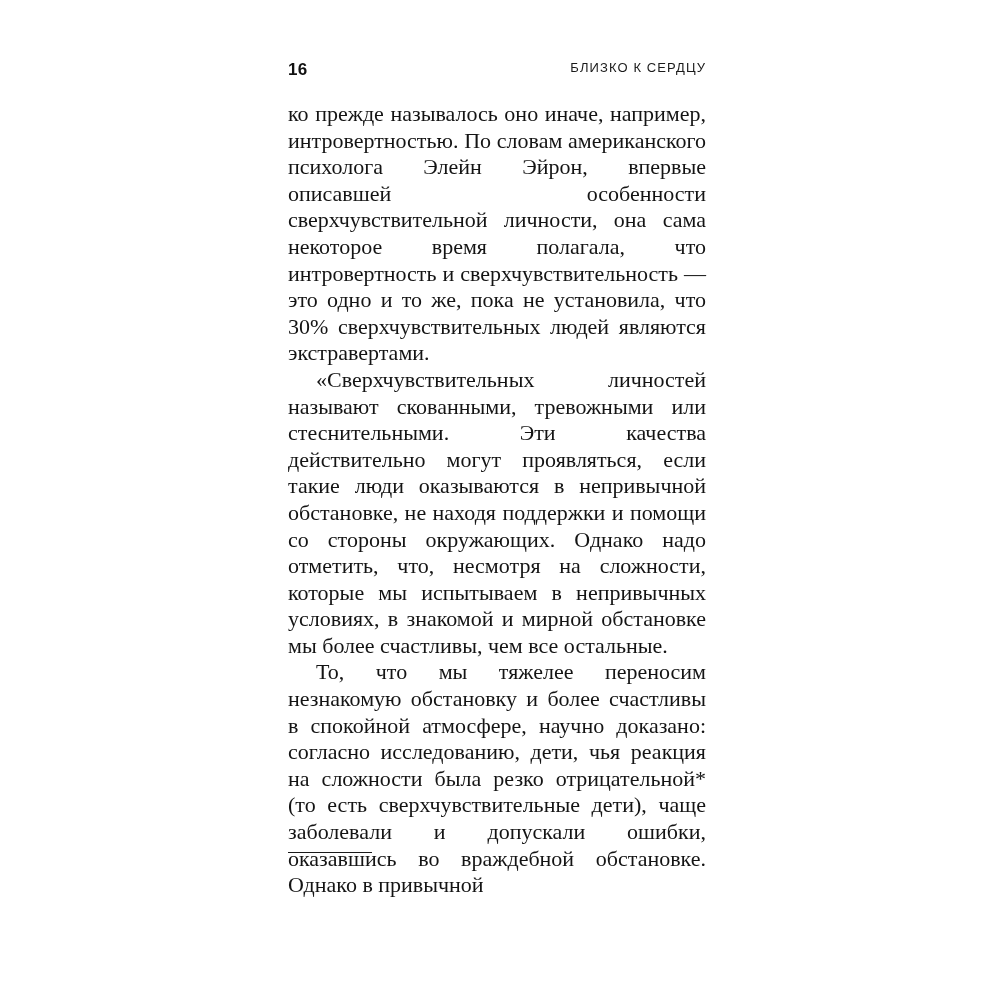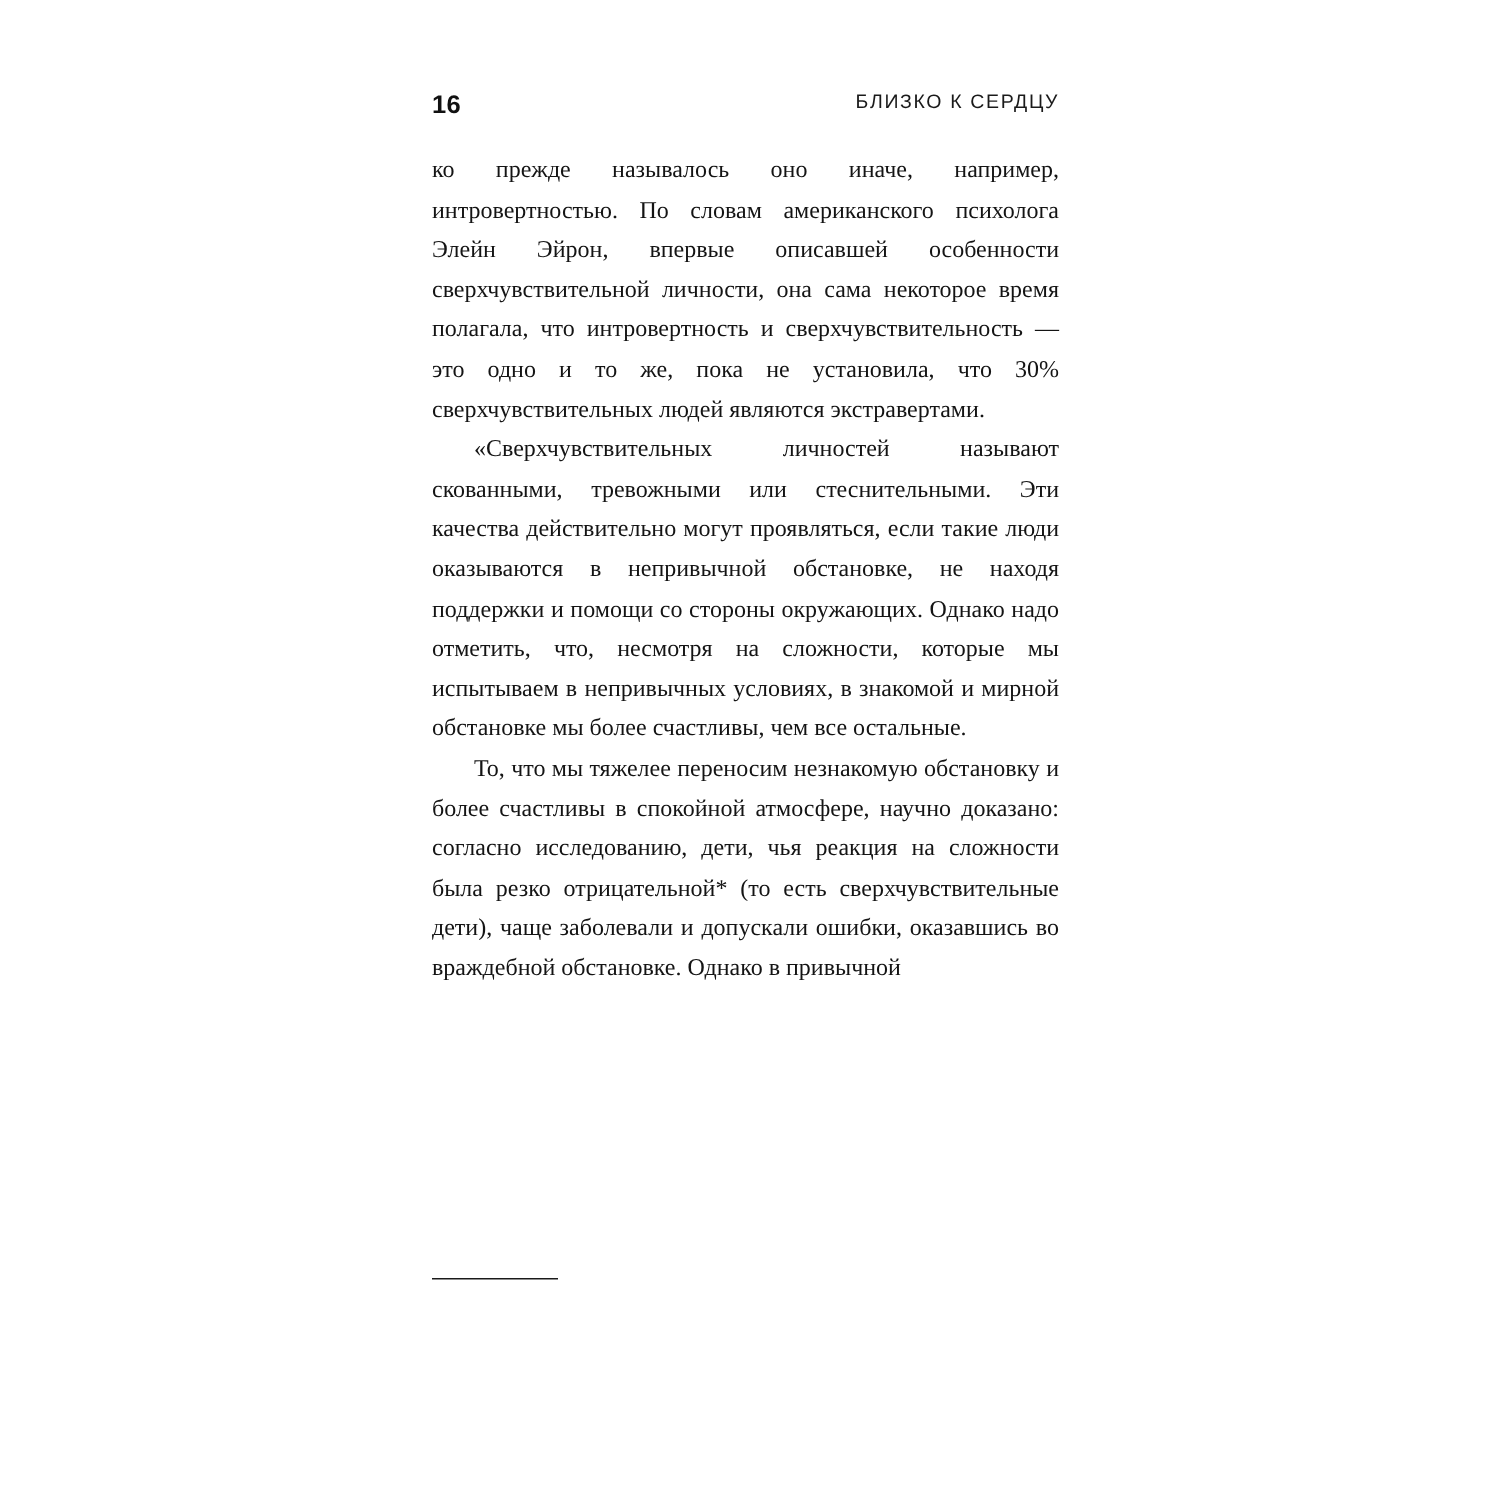--- a/index.html
+++ b/index.html
@@ -50,21 +50,21 @@
     font-family: "Liberation Sans", sans-serif;
     font-size: 13px;
     letter-spacing: 1.1px;
     color: #1a1a1a;
     text-transform: uppercase;
     white-space: nowrap;
   }
 
   .body-text p {
     margin: 0;
-    font-size: 16px;
+    font-size: 22px;
     line-height: 26.6px;
     text-align: justify;
     text-justify: inter-word;
     hyphens: manual;
     color: #141414;
   }
 
   .body-text p.indent {
     text-indent: 28px;
   }

